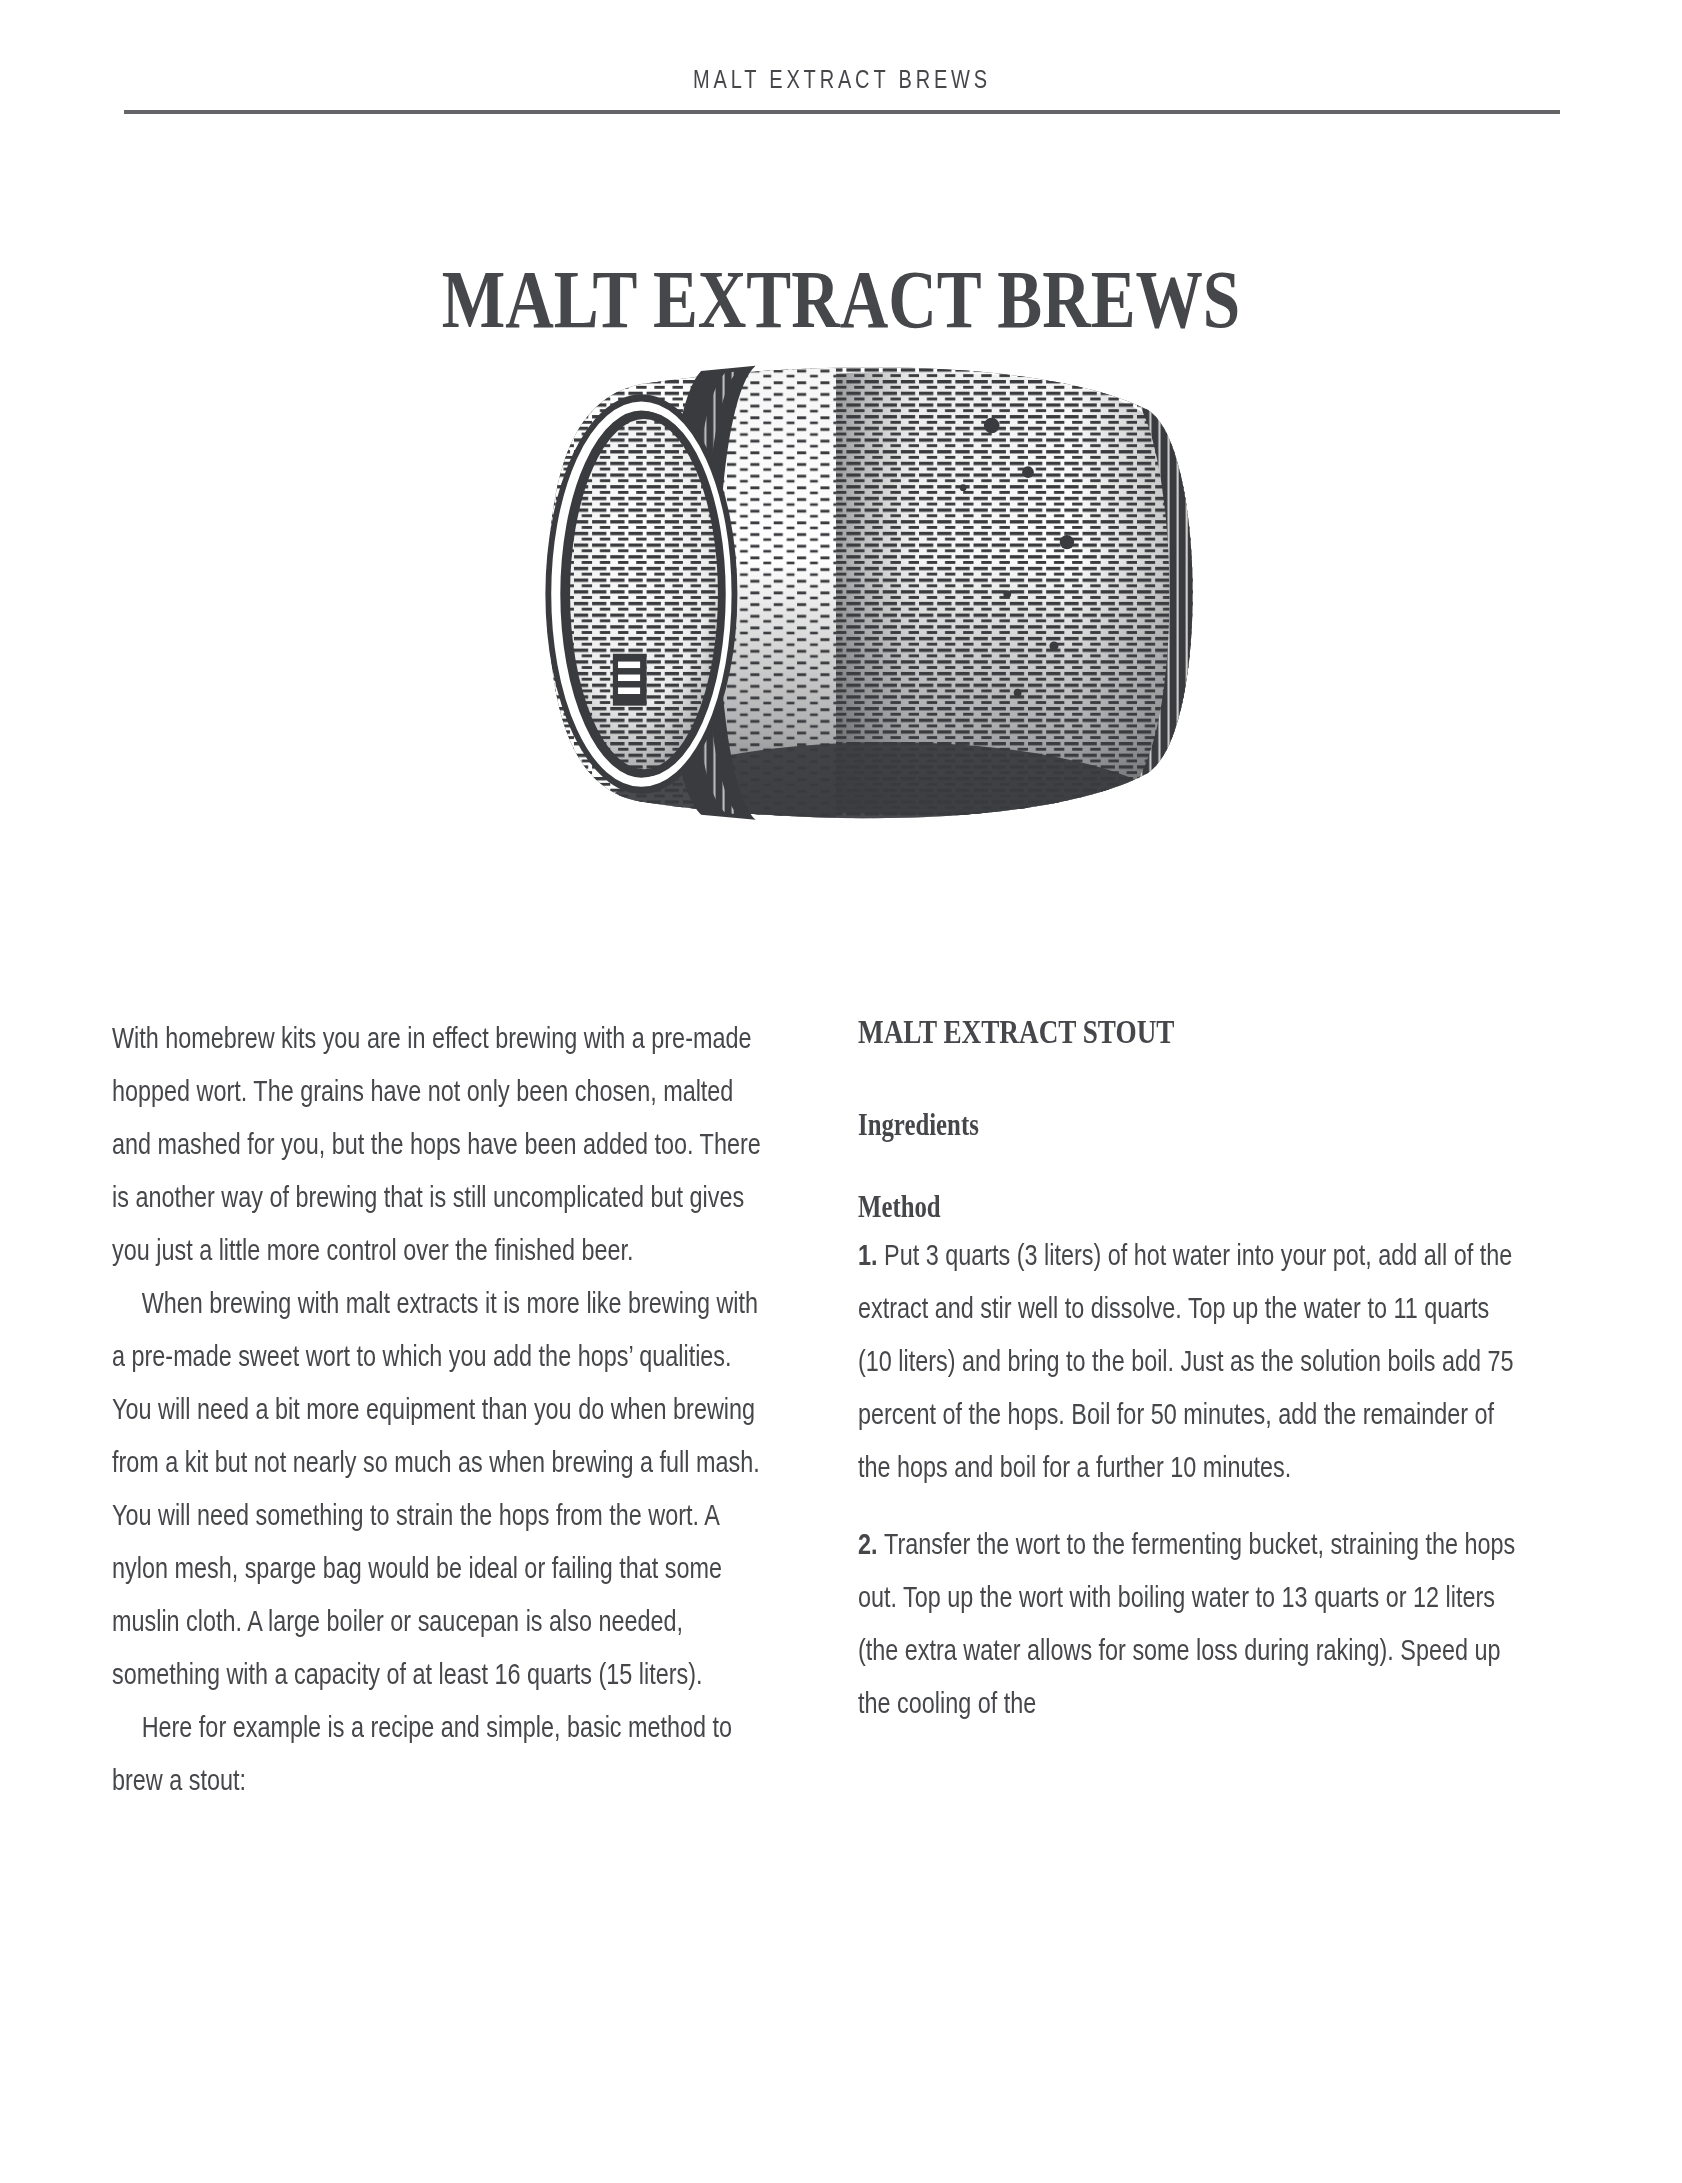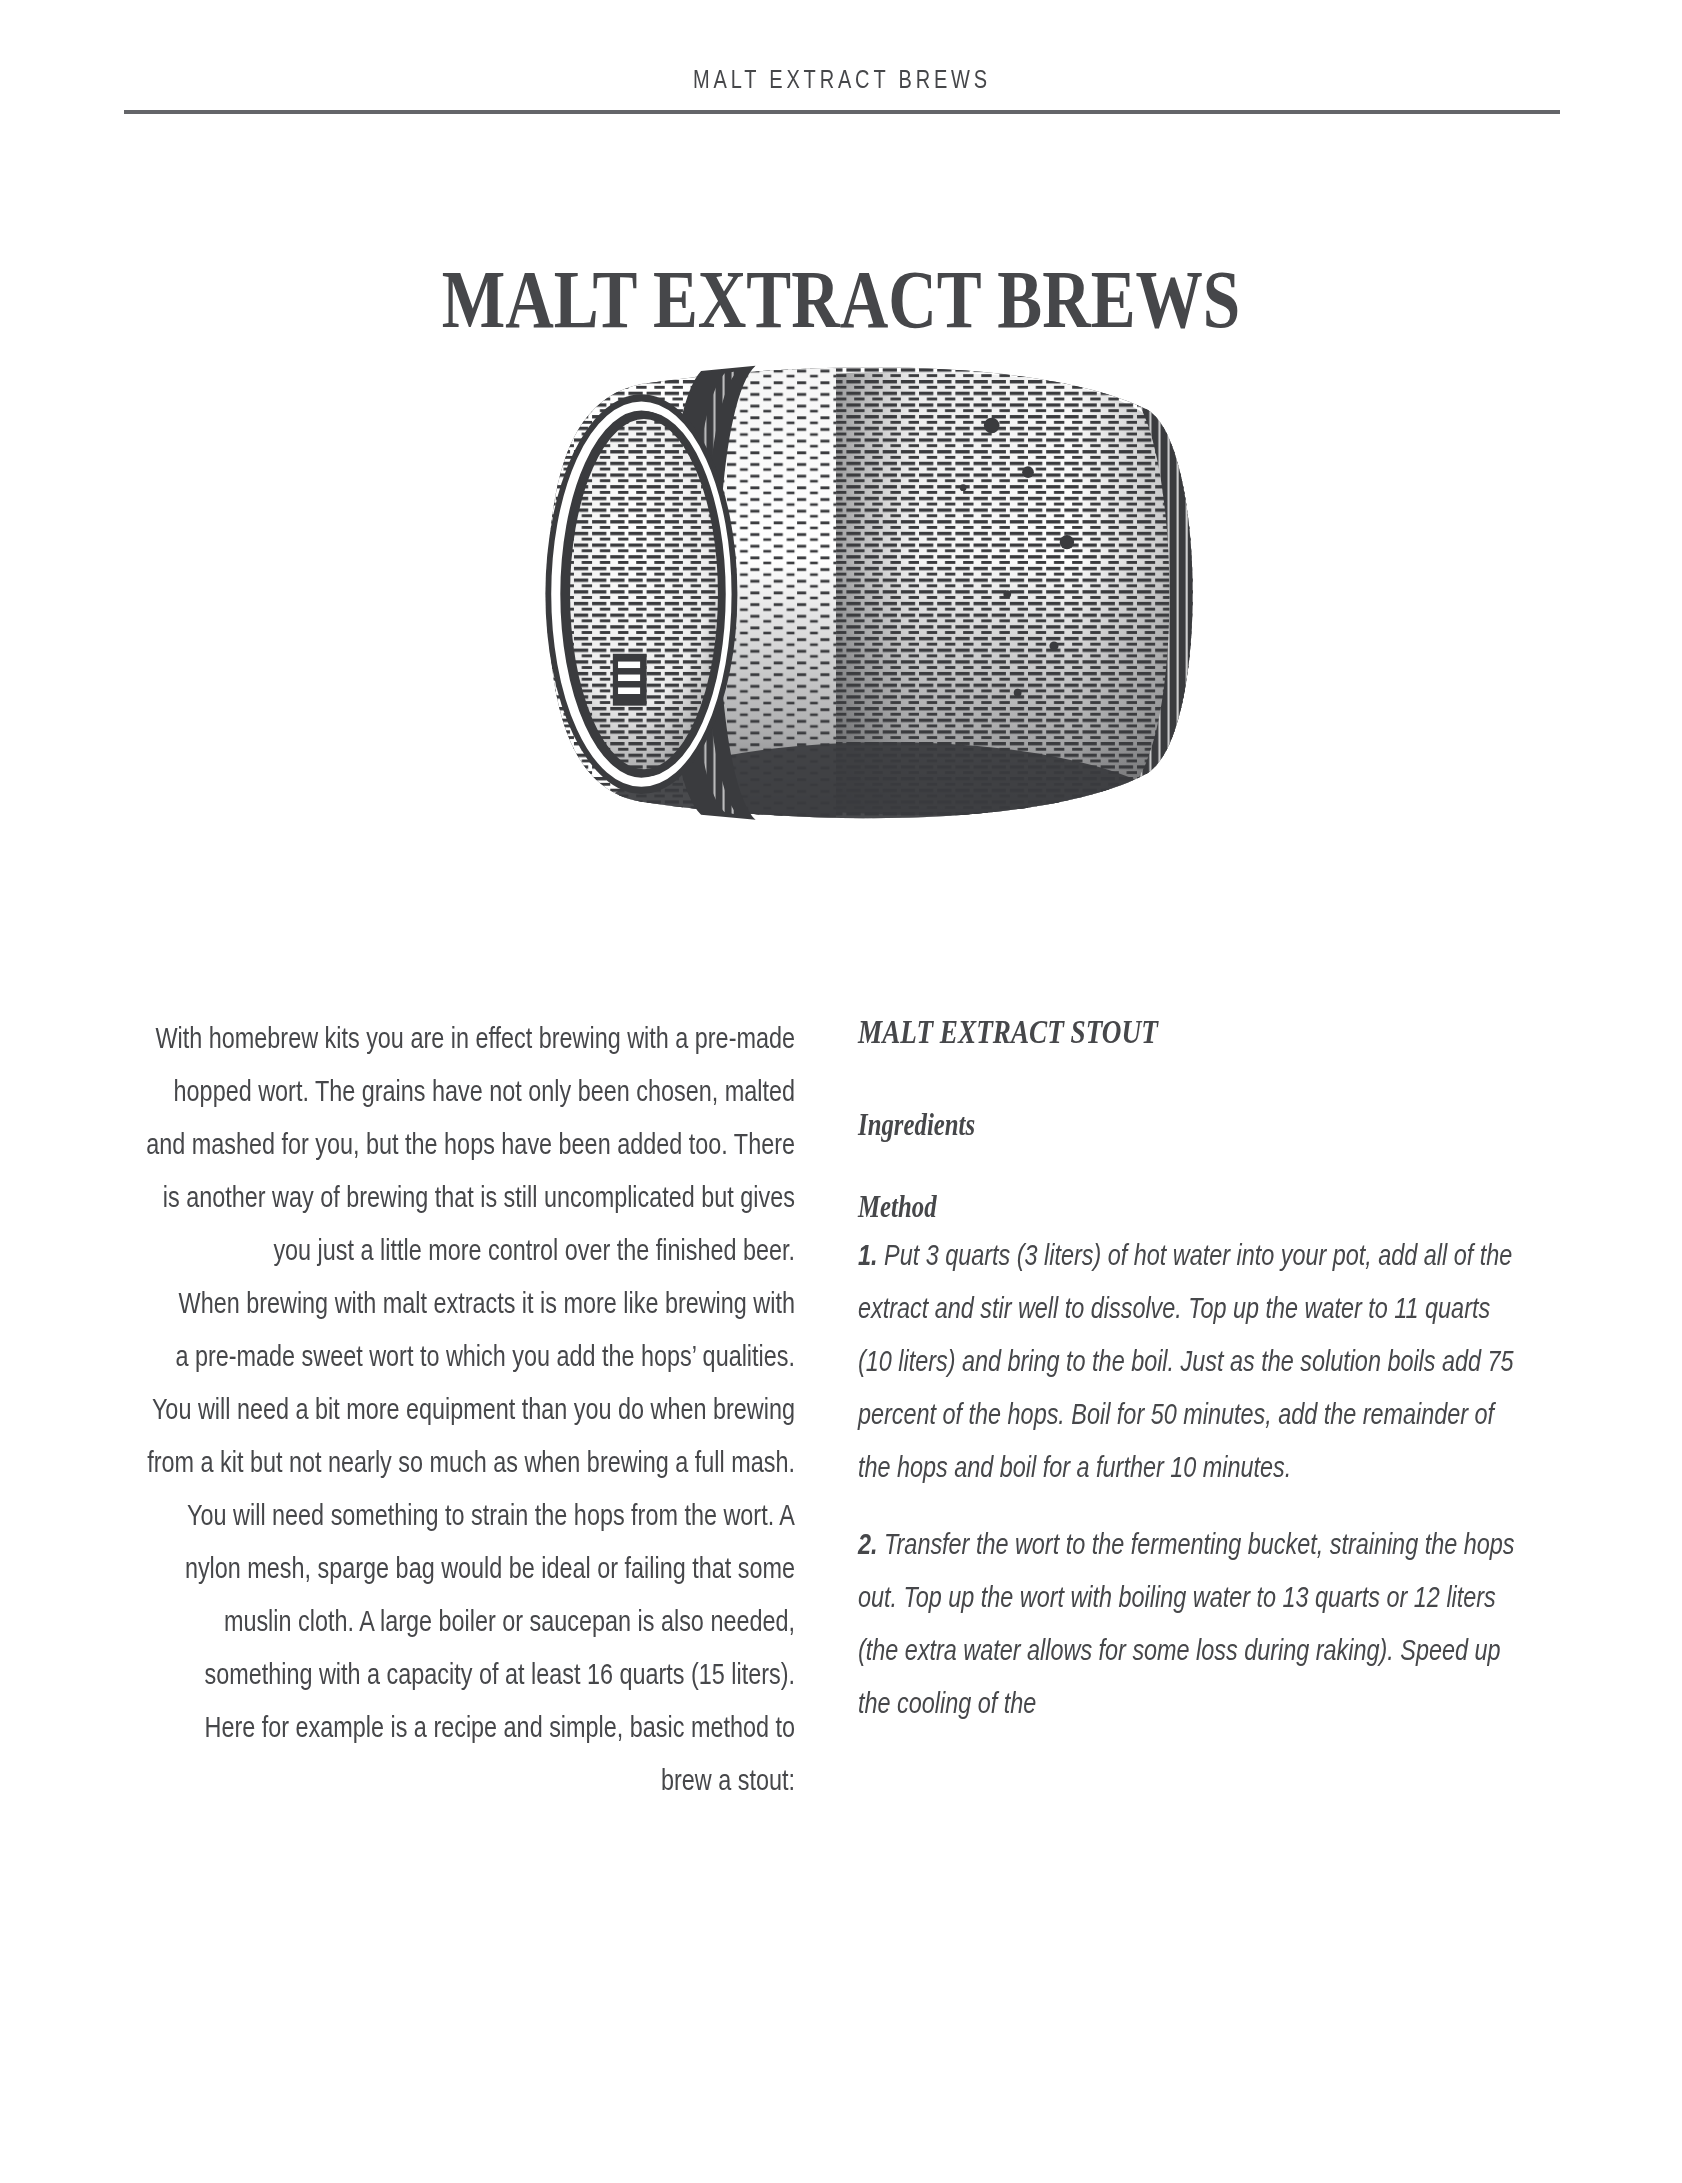--- a/index.html
+++ b/index.html
@@ -65,22 +65,22 @@
     width: 782px;
     height: 493px;
   }
   .illustration svg { display:block; width:100%; height:100%; }
 
   
   .col {
     position: absolute;
     top: 1011px;
   }
-  .col-left  { left: 140px;  width: 655px; text-align: right; }
-  .col-right { left: 858px; width: 659px; font-style: italic; }
+  .col-left  { left: 112px;  width: 655px; }
+  .col-right { left: 858px; width: 659px; }
 
   .body-text {
     font-family: "Liberation Sans", sans-serif;
     font-size: 30px;
     line-height: 53px;
     color: #46474a;
     transform: scaleX(0.78);
     transform-origin: left top;
     width: 128.2%;
     margin: 0;

